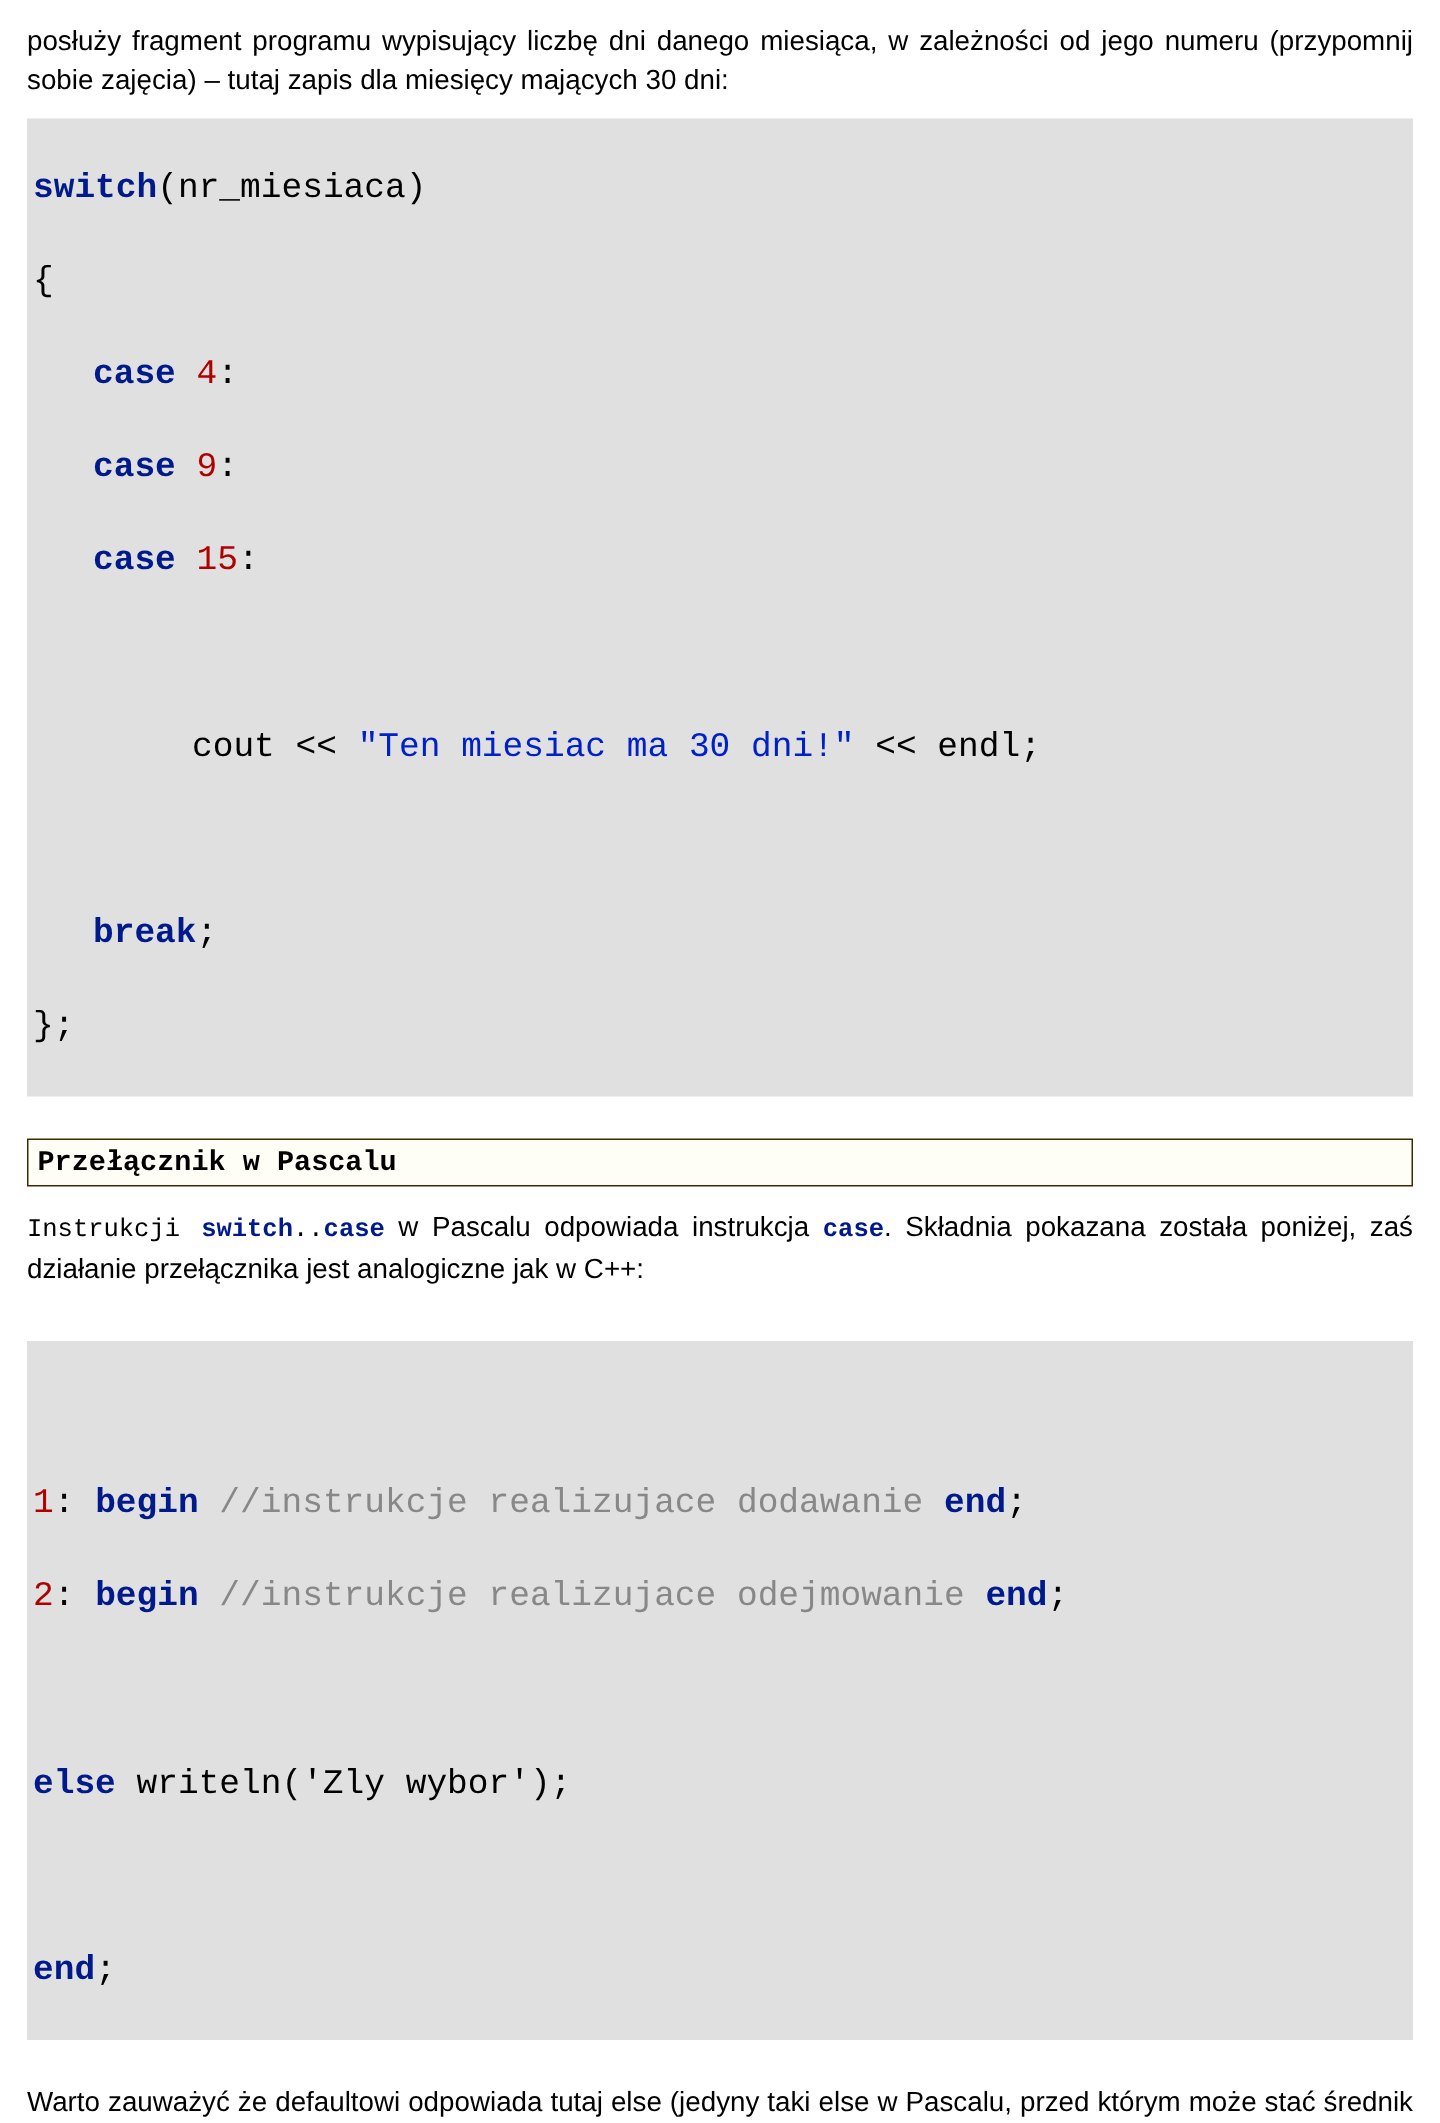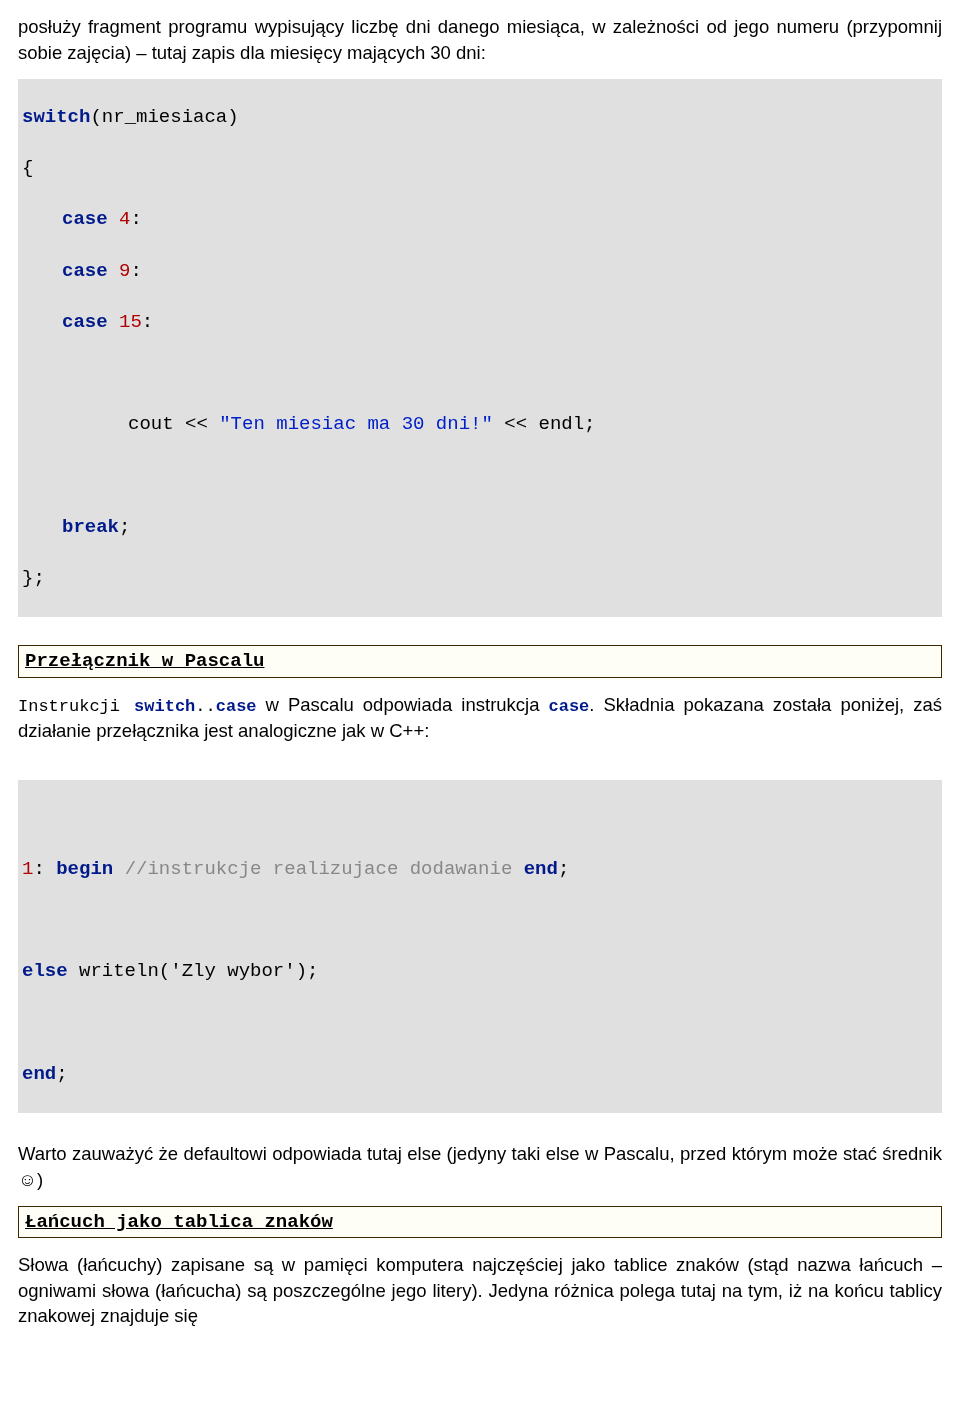--- a/index.html
+++ b/index.html
@@ -17,37 +17,36 @@
     text-align: justify;
     margin: 0 0 14px 0;
   }
   .mono {
     font-family: "Courier New", Courier, monospace;
     font-size: 17px;
   }
   .code-area {
     background: #e0e0e0;
     font-family: "Courier New", Courier, monospace;
-    font-size: 19px;
+    font-size: 23px;
     line-height: 1.35;
     white-space: pre;
     margin-bottom: 28px;
   }
   .code-area div { padding: 0 4px; }
   .code-area .indent1 { padding-left: 44px; }
   .code-area .indent2 { padding-left: 110px; }
   .heading-box {
     border: 1px solid #3c2a00;
     font-family: "Courier New", Courier, monospace;
     font-weight: bold;
     font-size: 19px;
     padding: 2px 6px;
     margin-bottom: 14px;
     background: #fffef6;
-    text-decoration: underline;
   }
   .kw-blue { color: #001a8b; font-weight: bold; }
   .num-red { color: #b00000; }
   .str-blue { color: #0020c8; }
   .comment-grey { color: #888888; }
   .after-para-gap { margin-bottom: 36px; }
 </style>
 </head>
 <body>
 
@@ -66,20 +65,21 @@
 <div><span>};</span></div>
 </div>
 
 <div class="heading-box">Przełącznik w Pascalu</div>
 
 <p class="para after-para-gap"><span class="mono"><span>Instrukcji </span><span class="kw-blue">switch</span><span>..</span><span class="kw-blue">case</span></span><span> w Pascalu odpowiada instrukcja </span><span class="mono kw-blue">case</span><span>. Składnia pokazana została poniżej, zaś działanie przełącznika jest analogiczne jak w C++:</span></p>
 
 <div class="code-area">
 <div> </div>
 <div><span class="num-red">1</span><span>: </span><span class="kw-blue">begin</span><span class="comment-grey"> //instrukcje realizujace dodawanie </span><span class="kw-blue">end</span><span>;</span></div>
+<div><span class="num-red">2</span><span>: </span><span class="kw-blue">begin</span><span class="comment-grey"> //instrukcje realizujace odejmowanie </span><span class="kw-blue">end</span><span>;</span></div>
 <div> </div>
 <div><span class="kw-blue">else</span><span> writeln('Zly wybor');</span></div>
 <div> </div>
 <div><span class="kw-blue">end</span><span>;</span></div>
 </div>
 
 <p class="para">Warto zauważyć że defaultowi odpowiada tutaj else (jedyny taki else w Pascalu, przed którym może stać średnik ☺)</p>
 
 <div class="heading-box">Łańcuch jako tablica znaków</div>
 

